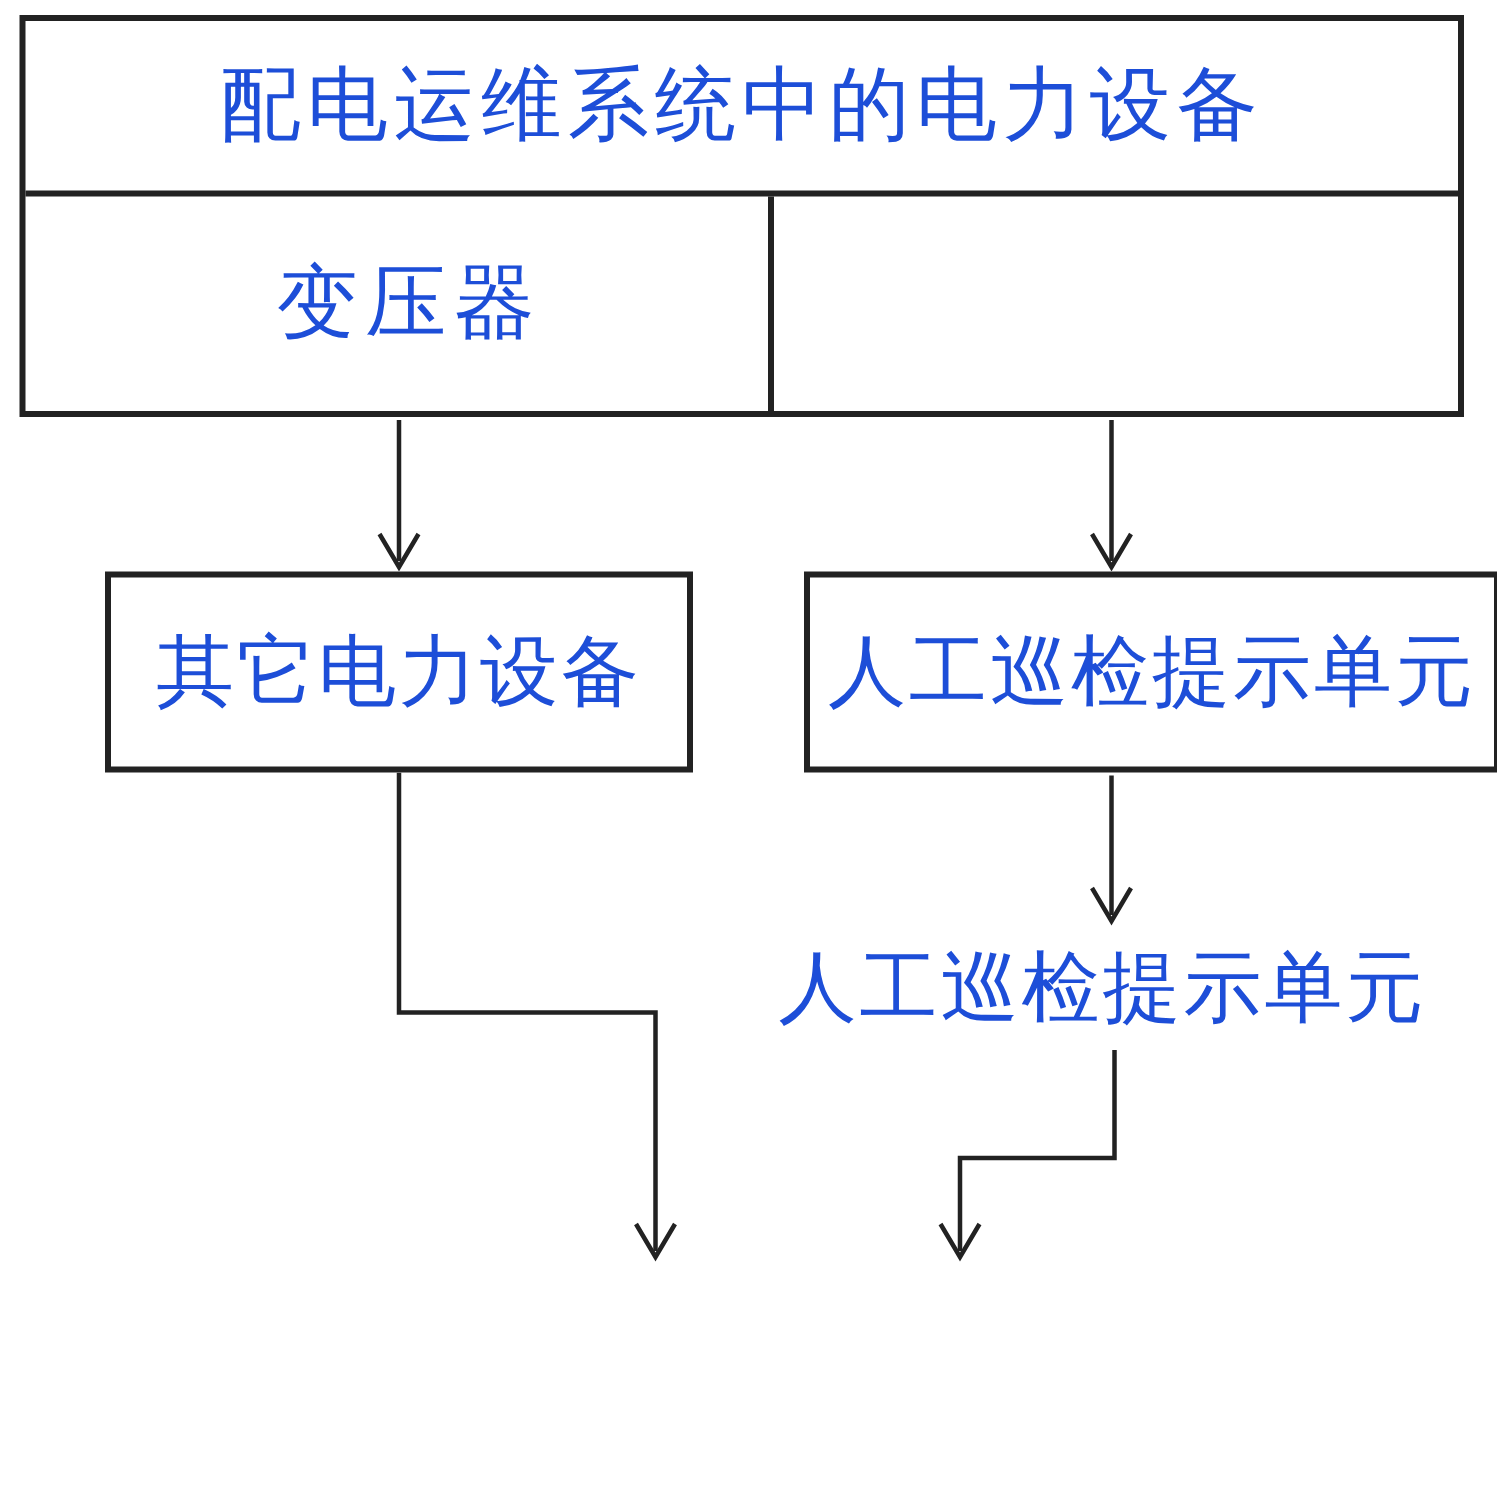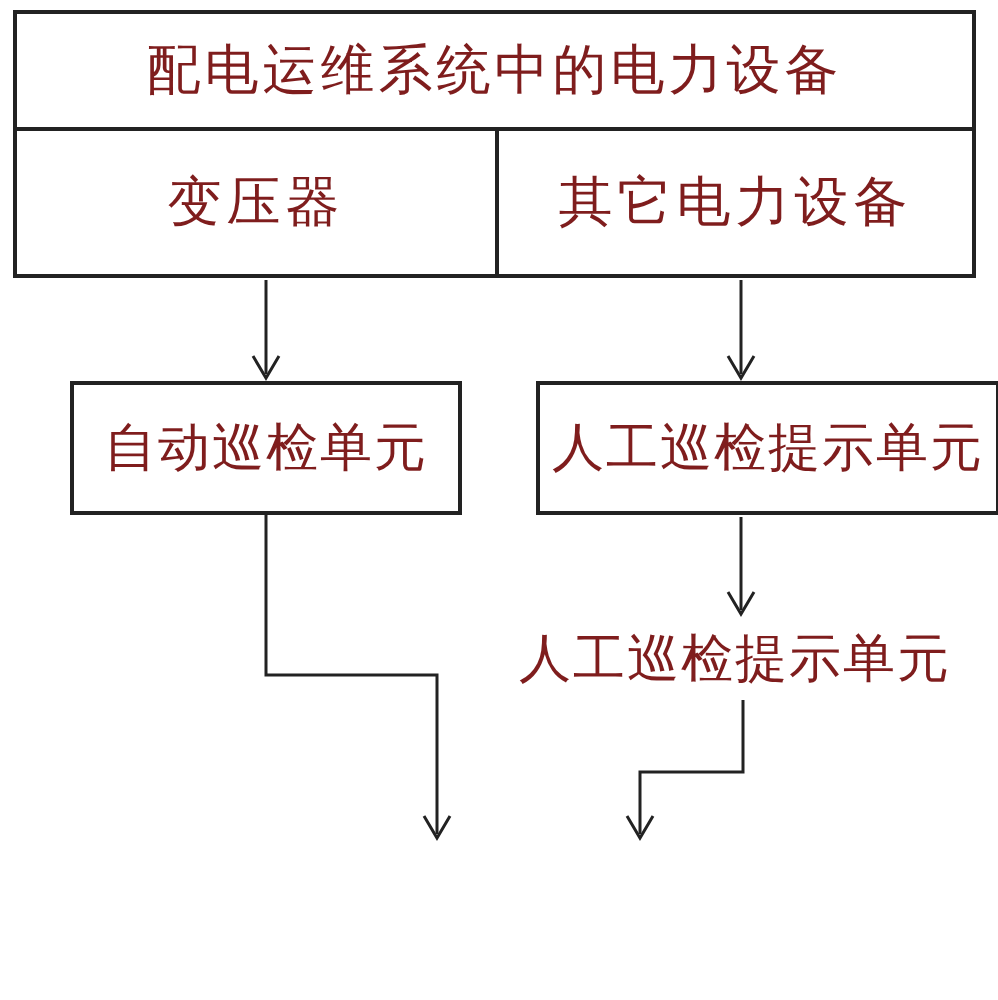--- a/index.html
+++ b/index.html
@@ -6,21 +6,21 @@
     margin: 0;
     padding: 0;
     background: #ffffff;
   }
   .canvas {
     position: relative;
     width: 998px;
     height: 1000px;
     background: #ffffff;
     font-family: "Liberation Serif", "DejaVu Serif", serif;
-    color: #7f1d1d;
+    color: #1d4ed8;
     overflow: hidden;
   }
   .connectors {
     position: absolute;
     left: 0;
     top: 0;
     width: 998px;
     height: 1000px;
   }
   
@@ -49,20 +49,21 @@
     flex: 1;
     display: flex;
   }
   .tbl-cell {
     display: flex;
     align-items: center;
     justify-content: center;
     font-size: 54px;
     letter-spacing: 5px;
     white-space: nowrap;
+    padding-left: 17px;
   }
   .tbl-cell.cell-left {
     width: 478px;
     border-right: 4px solid #222222;
   }
   .tbl-cell.cell-right {
     flex: 1;
   }
   
   .node {
@@ -118,26 +119,23 @@
   </svg>
 
   <div class="tbl">
     <div class="tbl-header">
       <span>配电运维系统中的电力设备</span>
     </div>
     <div class="tbl-row">
       <div class="tbl-cell cell-left">
         <span>变压器</span>
       </div>
-      <div class="tbl-cell cell-right">
-        <span>其它电力设备</span>
-      </div>
     </div>
   </div>
 
-  <div class="node node-auto">自动巡检单元</div>
+  <div class="node node-auto">其它电力设备</div>
 
   <div class="node node-manual">人工巡检提示单元</div>
 
   <div class="free-label">人工巡检提示单元</div>
 
 
 </div>
 
 </body></html>

